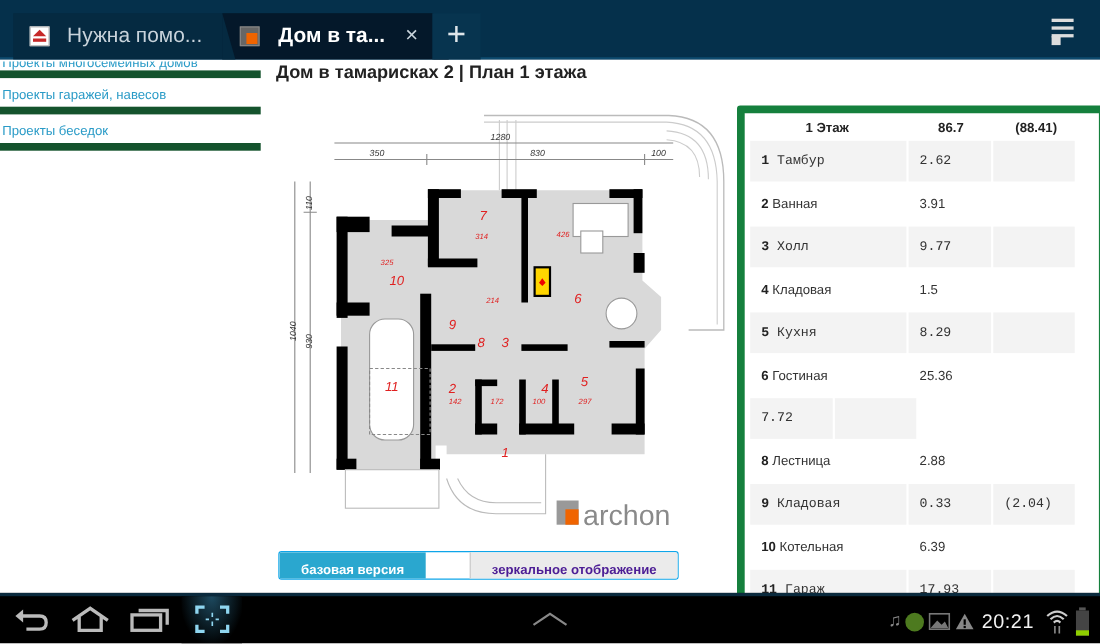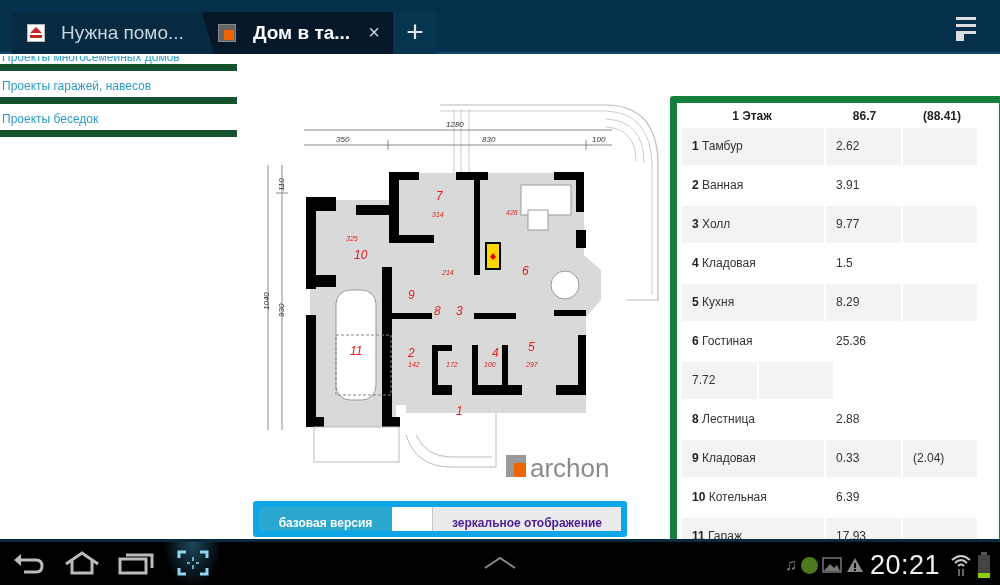--- a/index.html
+++ b/index.html
@@ -26,44 +26,44 @@
 
   
   .sidebar { position: absolute; left: 0; top: 56px; width: 237px; }
   .side-item { display: block; height: 33px; border-bottom: 7px solid #14532d; color: #2a9bc7; font-size: 12px; padding-left: 2px; line-height: 30px; }
   .side-item.cut { height: 15px; line-height: 0px; overflow: hidden; padding-top: 0; }
   .side-item.cut span { display: block; margin-top: -6px; line-height: 14px; }
 
   
   .page-title { position: absolute; left: 251px; top: 57px; font-size: 16.5px; font-weight: bold; color: #222; }
   .plan { position: absolute; left: 256px; top: 95px; width: 420px; height: 395px; }
-  .btn-group { position: absolute; left: 253px; top: 501px; height: 36px; display: flex; border-radius: 3px; overflow: hidden; border: 6px solid #0ea5e9; }
+  .btn-group { position: absolute; left: 253px; top: 501px; height: 26px; display: flex; border-radius: 3px; overflow: hidden; border: 1px solid #0ea5e9; }
   .btn { height: 33px; line-height: 33px; font-size: 12px; font-weight: bold; text-align: center; }
   .btn.active { width: 133px; background: #2aa7cf; color: #fff; }
   .btn.normal { width: 189px; background: #ebebeb; color: #4c1d95; border-left: 1px solid #c9c9c9; margin-left: 40px; }
 
   
   .room-table { position: absolute; left: 670px; top: 96px; width: 336px; height: 450px; border: 7px solid #15803d; border-radius: 3px; background: #fff; overflow: hidden; }
   .rt-head { display: flex; height: 25px; align-items: center; font-size: 12px; font-weight: bold; color: #222; }
   .rt-head div:nth-child(1) { width: 150px; text-align: center; }
   .rt-head div:nth-child(2) { width: 75px; text-align: center; }
   .rt-head div:nth-child(3) { width: 80px; text-align: center; }
   .rt-row { display: flex; height: 39px; margin-left: 5px; }
   .rt-row .c { height: 37px; line-height: 37px; font-size: 12px; color: #333; padding-left: 10px; }
   .rt-row .c1 { width: 142px; margin-right: 2px; }
   .rt-row .c2 { width: 75px; margin-right: 2px; padding-left: 10px; }
   .rt-row .c3 { width: 74px; }
-  .rt-row.shade .c { background: #f3f3f3; }
+  .rt-row.shade .c { background: #f3f3f3; font-family: Liberation Mono, monospace; }
   .rt-row b { font-weight: bold; color: #222; }
 
   
   .navbar { position: absolute; left: 0; top: 539px; width: 1000px; height: 46px; background: #000; border-top: 3px solid #0a2a3d; }
   .nav-icon { position: absolute; top: 6px; }
   .status-right { position: absolute; right: 0; top: 3px; height: 40px; display: flex; align-items: center; }
-  .clock { color: #f2f2f2; font-size: 27px; margin: 0 10px 0 6px; letter-spacing: 0.5px; }
+  .clock { color: #f2f2f2; font-size: 18px; margin: 0 10px 0 6px; letter-spacing: 0.5px; }
 </style>
 </head>
 <body>
 
 <div id="root">
 
   <div class="tabbar">
     <div class="tab active">
       <span class="favicon-archon"></span>
       <span>Дом в та...</span>
@@ -83,20 +83,21 @@
   </div>
 
   <div class="sidebar">
     <a class="side-item cut">
         <span>Проекты многосемейных домов</span>
       </a>
     <a class="side-item"><span>Проекты гаражей, навесов</span></a>
     <a class="side-item"><span>Проекты беседок</span></a>
   </div>
 
+  <div class="page-title">Дом в тамарисках 2 | План 1 этажа</div>
 
   <div class="plan">
     <svg width="420" height="395" viewBox="0 0 420 395" xmlns="http://www.w3.org/2000/svg" font-family="Liberation Sans, sans-serif">
 
       <path d="M184 10 H352 Q402 12 402 70 V205 H370" fill="none" stroke="#bbb" stroke-width="1.2"></path>
       <path d="M184 16 H350 Q395 18 396 70 V200" fill="none" stroke="#ccc" stroke-width="1"></path>
       <path d="M350 24 Q388 26 388 68" fill="none" stroke="#ccc"></path>
       <path d="M350 32 Q380 34 380 66" fill="none" stroke="#ccc"></path>
       <line x1="198" y1="14" x1b="0" x2="198" y2="78" stroke="#ccc"></line>
       <line x1="205" y1="14" x2="205" y2="78" stroke="#ccc"></line>

